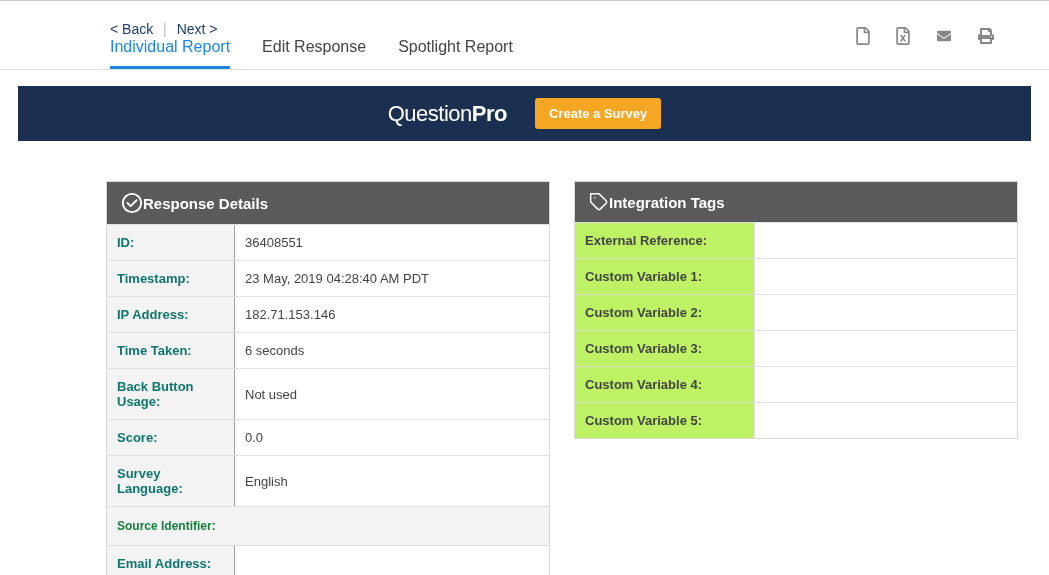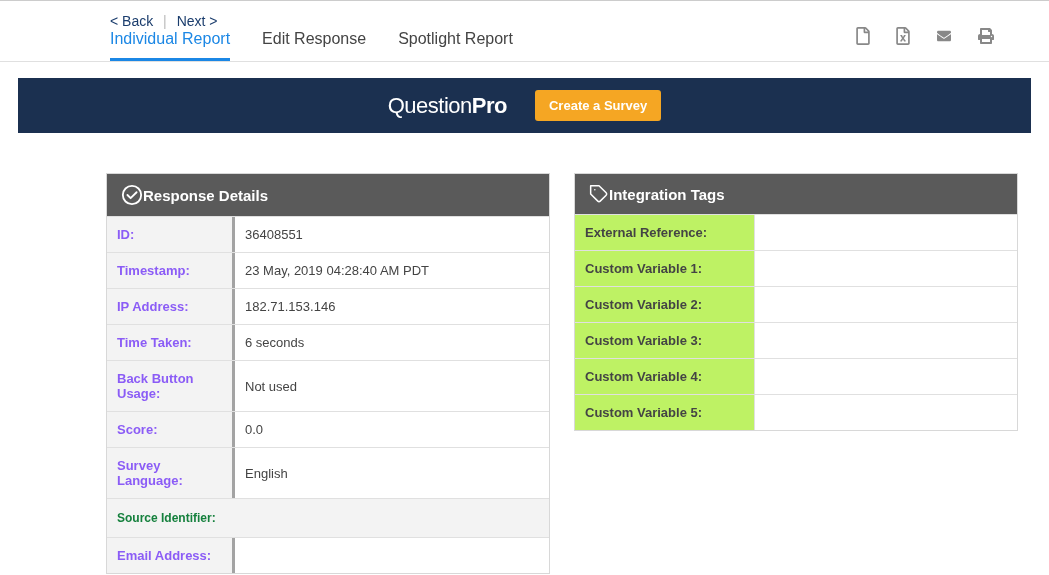--- a/index.html
+++ b/index.html
@@ -13,21 +13,21 @@
   .top-bar {
     border-top: 1px solid #ccc;
     border-bottom: 1px solid #e0e0e0;
     padding: 0 24px 0 0;
     display: flex;
     align-items: flex-start;
     justify-content: space-between;
   }
   .top-left {
     margin-left: 110px;
-    padding-top: 12px;
+    padding-top: 20px;
   }
   .nav-links {
     font-size: 14px;
     color: #1b3d6d;
   }
   .nav-links a {
     color: #1b3d6d;
     text-decoration: none;
     cursor: pointer;
   }
@@ -121,22 +121,22 @@
     min-height: 36px;
     align-items: center;
     font-size: 13px;
   }
   .row:first-of-type { border-top: none; }
   .cell-label {
     width: 128px;
     background: #f3f3f3;
     padding: 10px 10px;
     font-weight: 700;
-    color: #8b5cf6;
-    border-right: 3px solid #a3a3a3;
+    color: #0f766e;
+    border-right: 1px solid #a3a3a3;
   }
   .cell-value {
     flex: 1;
     padding: 10px 10px;
     color: #444;
   }
   .tag-label {
     width: 180px;
     background: #bef264;
     padding: 10px 10px;

